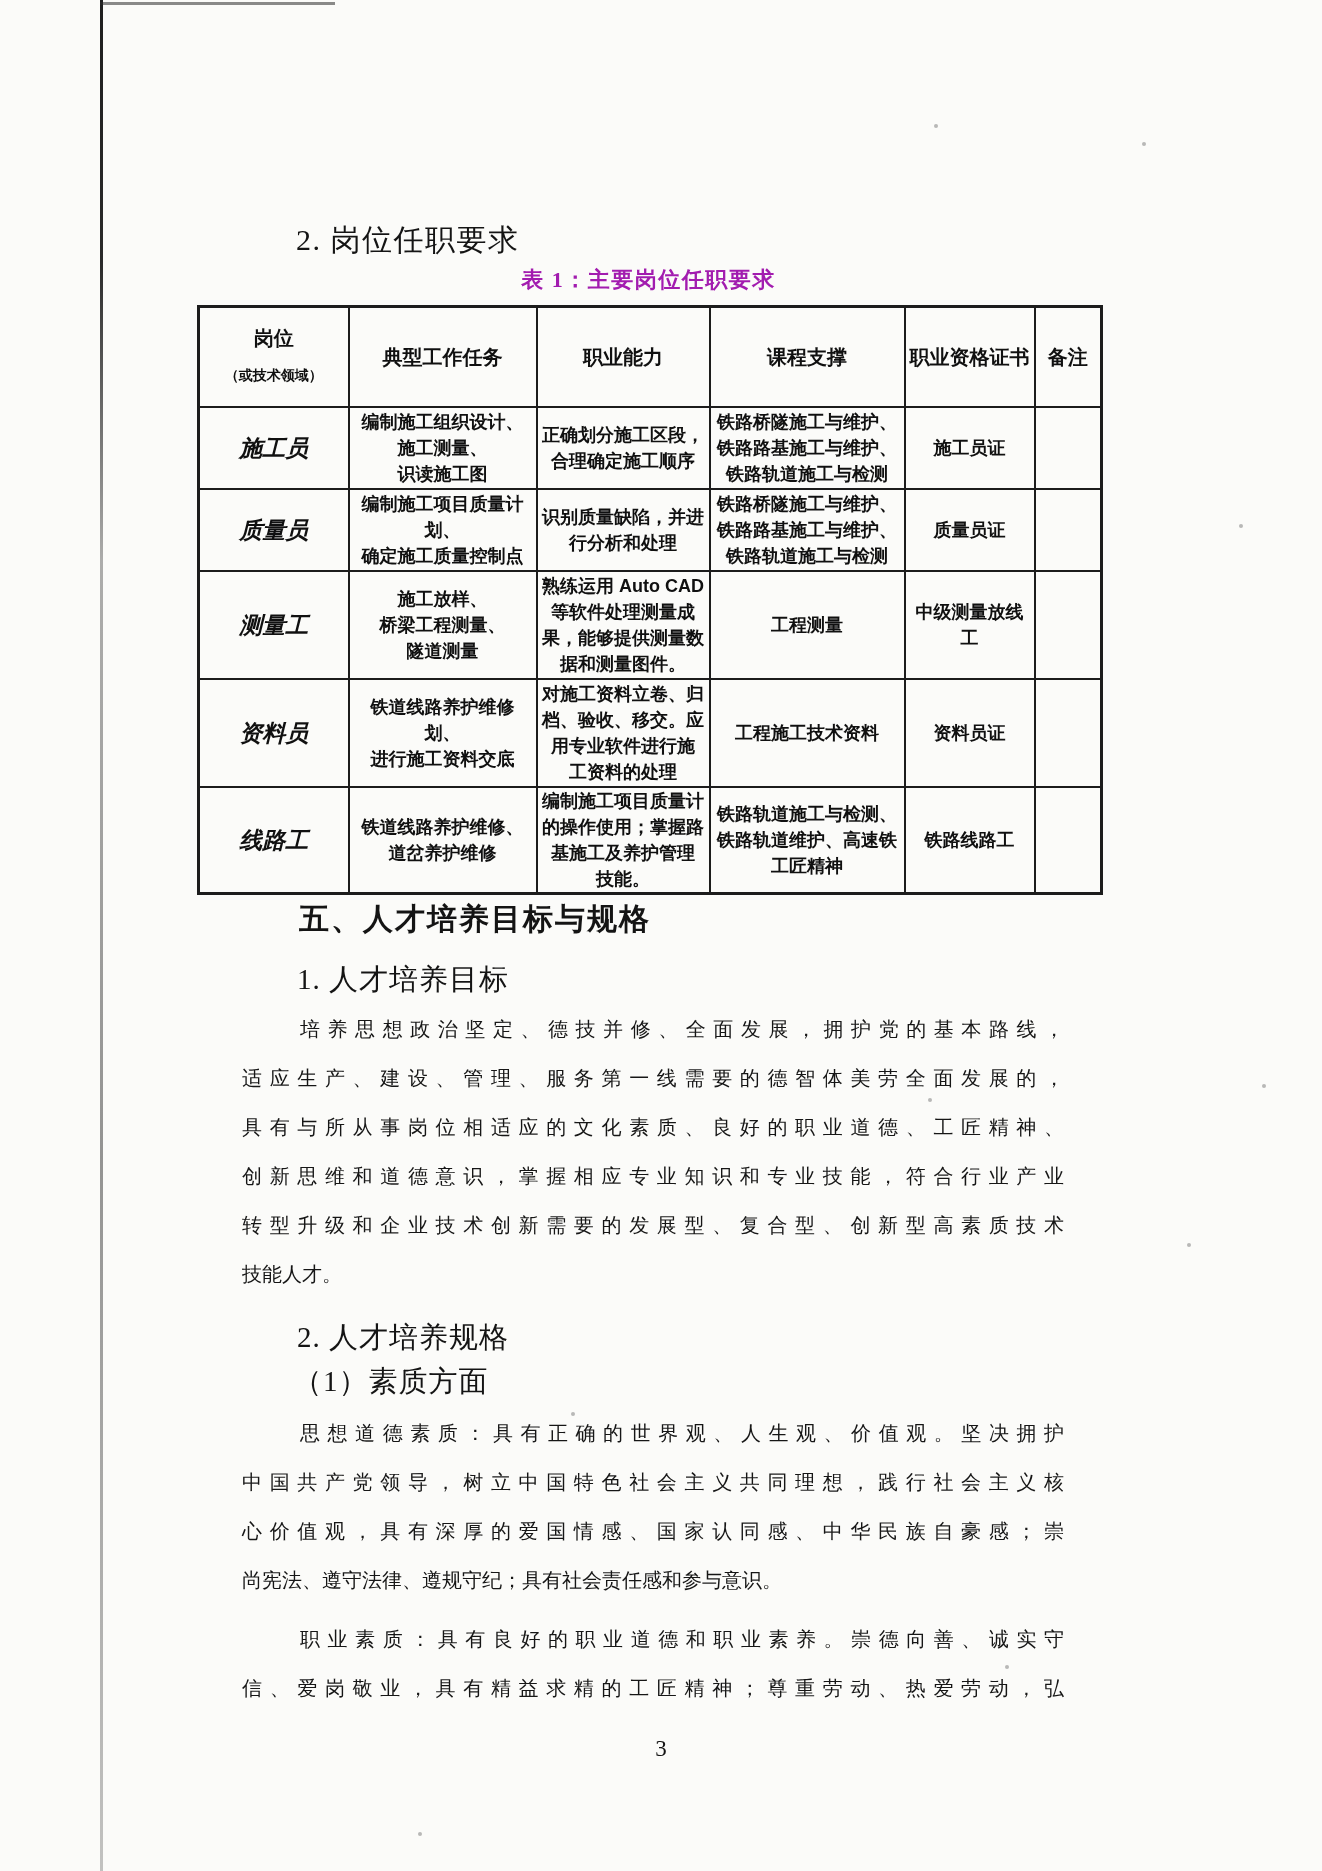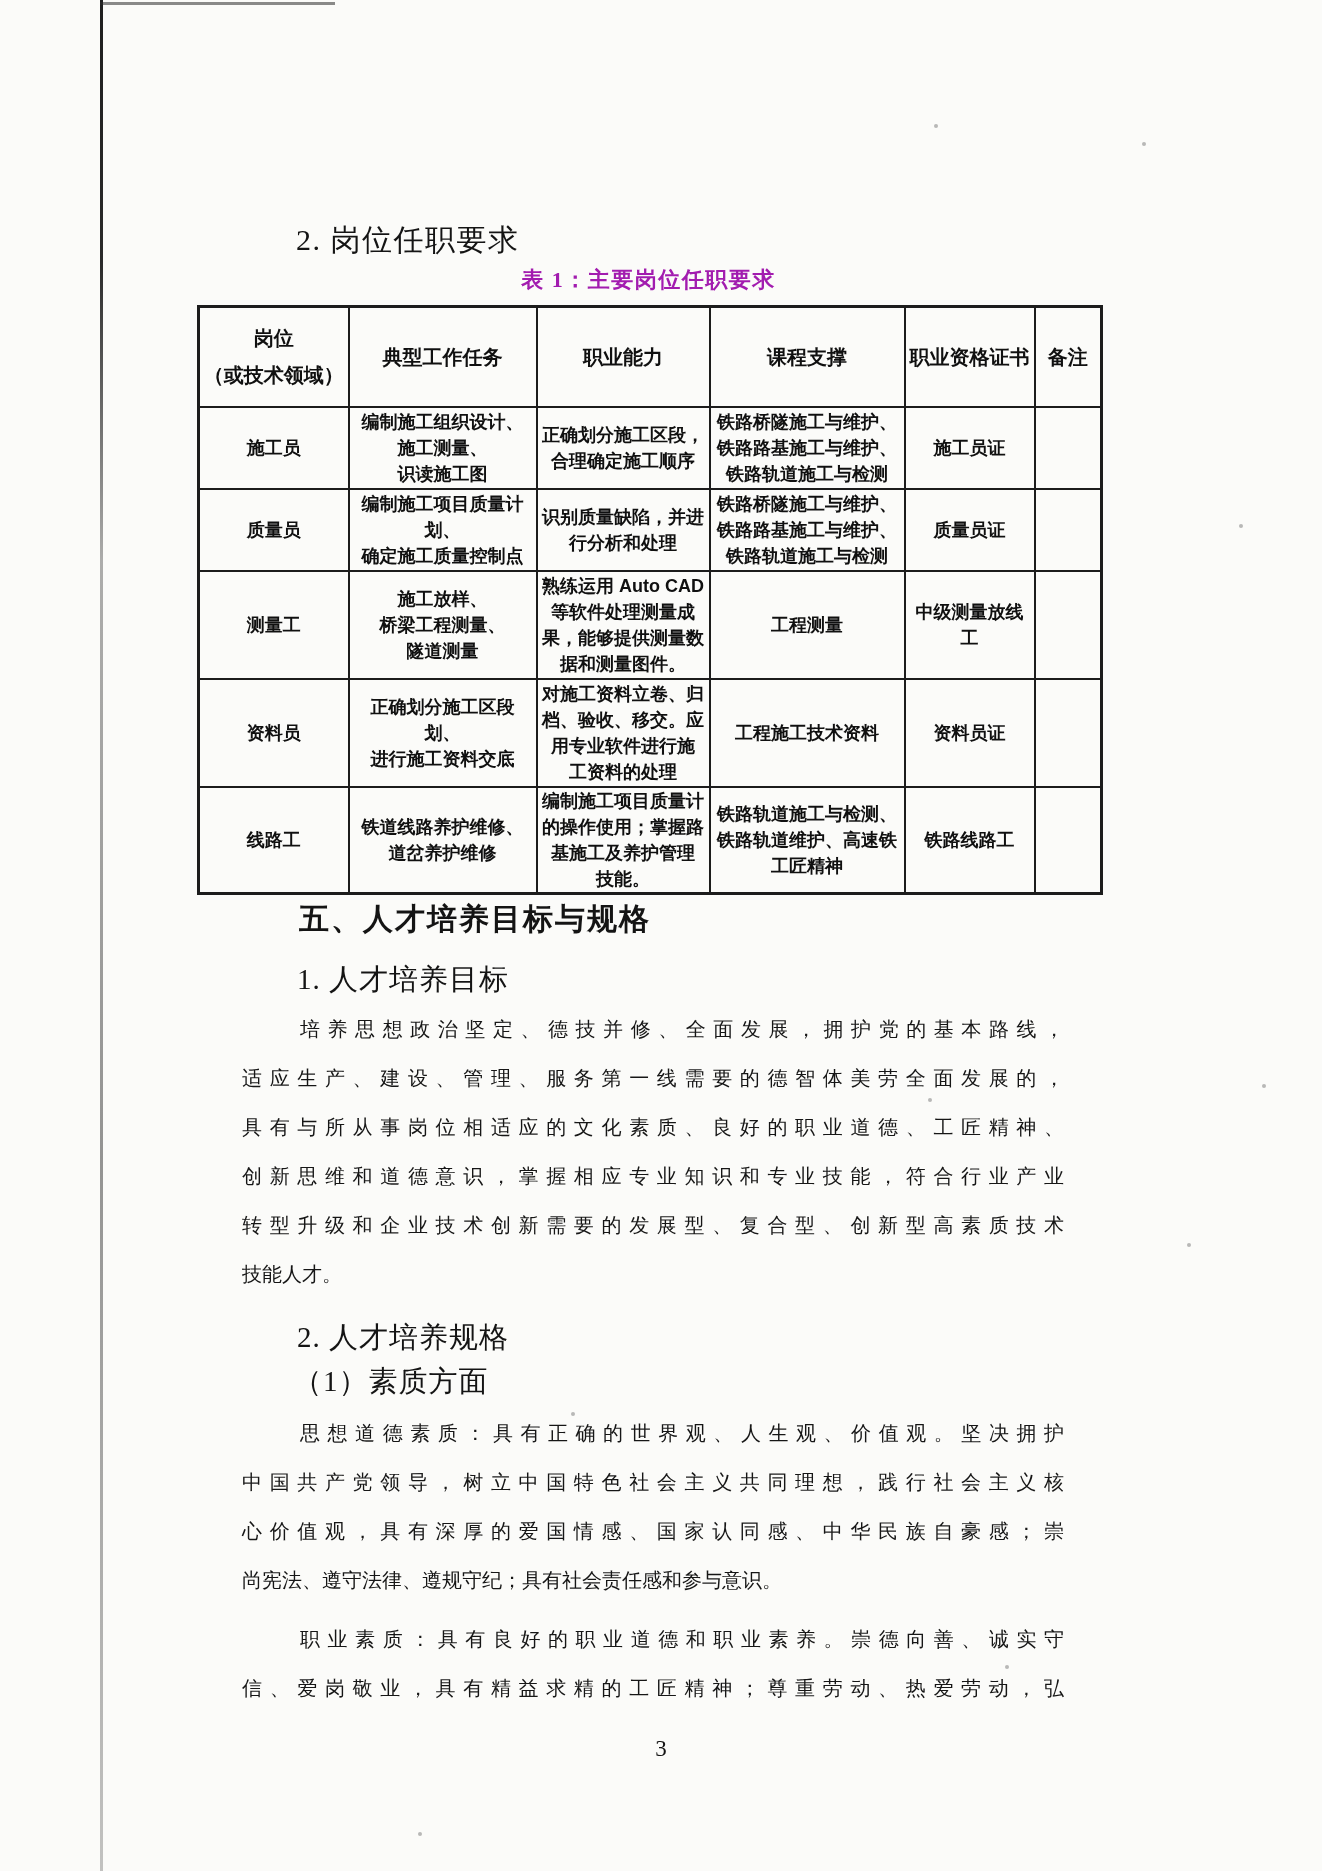--- a/index.html
+++ b/index.html
@@ -43,23 +43,23 @@
     font-weight:600;color:#101010;overflow:hidden;
   }
   tr.hr{height:100px}
   tr.r1{height:82px}
   tr.r2{height:82px}
   tr.r3{height:108px}
   tr.r4{height:108px}
   tr.r5{height:106px}
   table.req th .cl{line-height:28px;font-size:20px;font-weight:700;text-align:center;}
   table.req th.c1 .cl:first-child{margin-bottom:9px;}
-  table.req th.c1 .cl:nth-child(2){font-size:20px;}
+  table.req th.c1 .cl:nth-child(2){font-size:14px;}
   table.req td .cl{line-height:26px;font-size:18px;text-align:center;}
-  table.req td.pos .cl{font-size:18px;}
+  table.req td.pos .cl{font-size:23px;font-style:italic;}
 
   
   .para{position:absolute;left:242px;width:822px;font-size:20px;line-height:49px;color:#161616;}
   .para .cl{text-align:justify;text-align-last:justify;}
   .para .cl:first-child{text-indent:58px;}
   .para.endleft .cl:last-child{text-align-last:left;}
   .p-goal{top:1005px;}
   .p-moral{top:1409px;}
   .p-prof{top:1615px;}
 
@@ -177,21 +177,21 @@
             <div class="cl">中级测量放线</div>
             <div class="cl">工</div>
           </td>
       <td></td>
     </tr>
     <tr class="r4">
       <td class="pos">
             <div class="cl">资料员</div>
           </td>
       <td>
-            <div class="cl">正确划分施工区段</div>
+            <div class="cl">铁道线路养护维修</div>
             <div class="cl">划、</div>
             <div class="cl">进行施工资料交底</div>
           </td>
       <td>
             <div class="cl">对施工资料立卷、归</div>
             <div class="cl">档、验收、移交。应</div>
             <div class="cl">用专业软件进行施</div>
             <div class="cl">工资料的处理</div>
           </td>
       <td>

